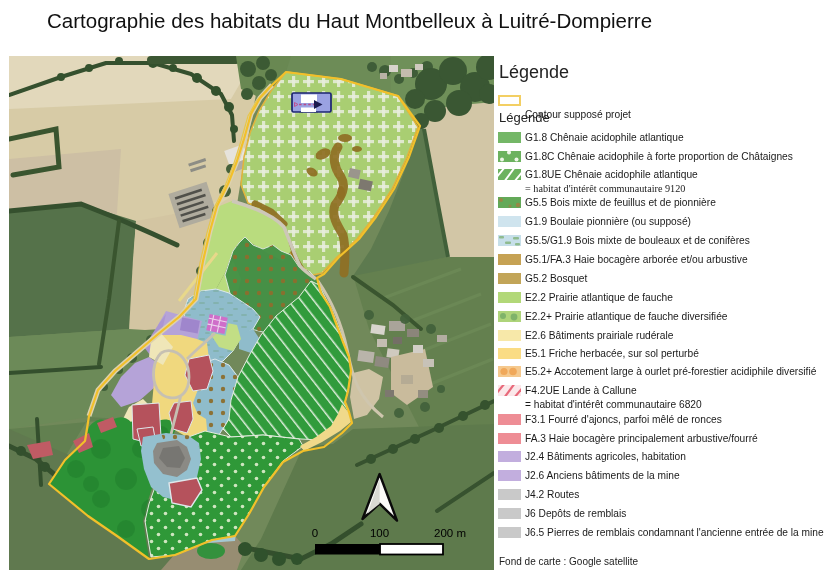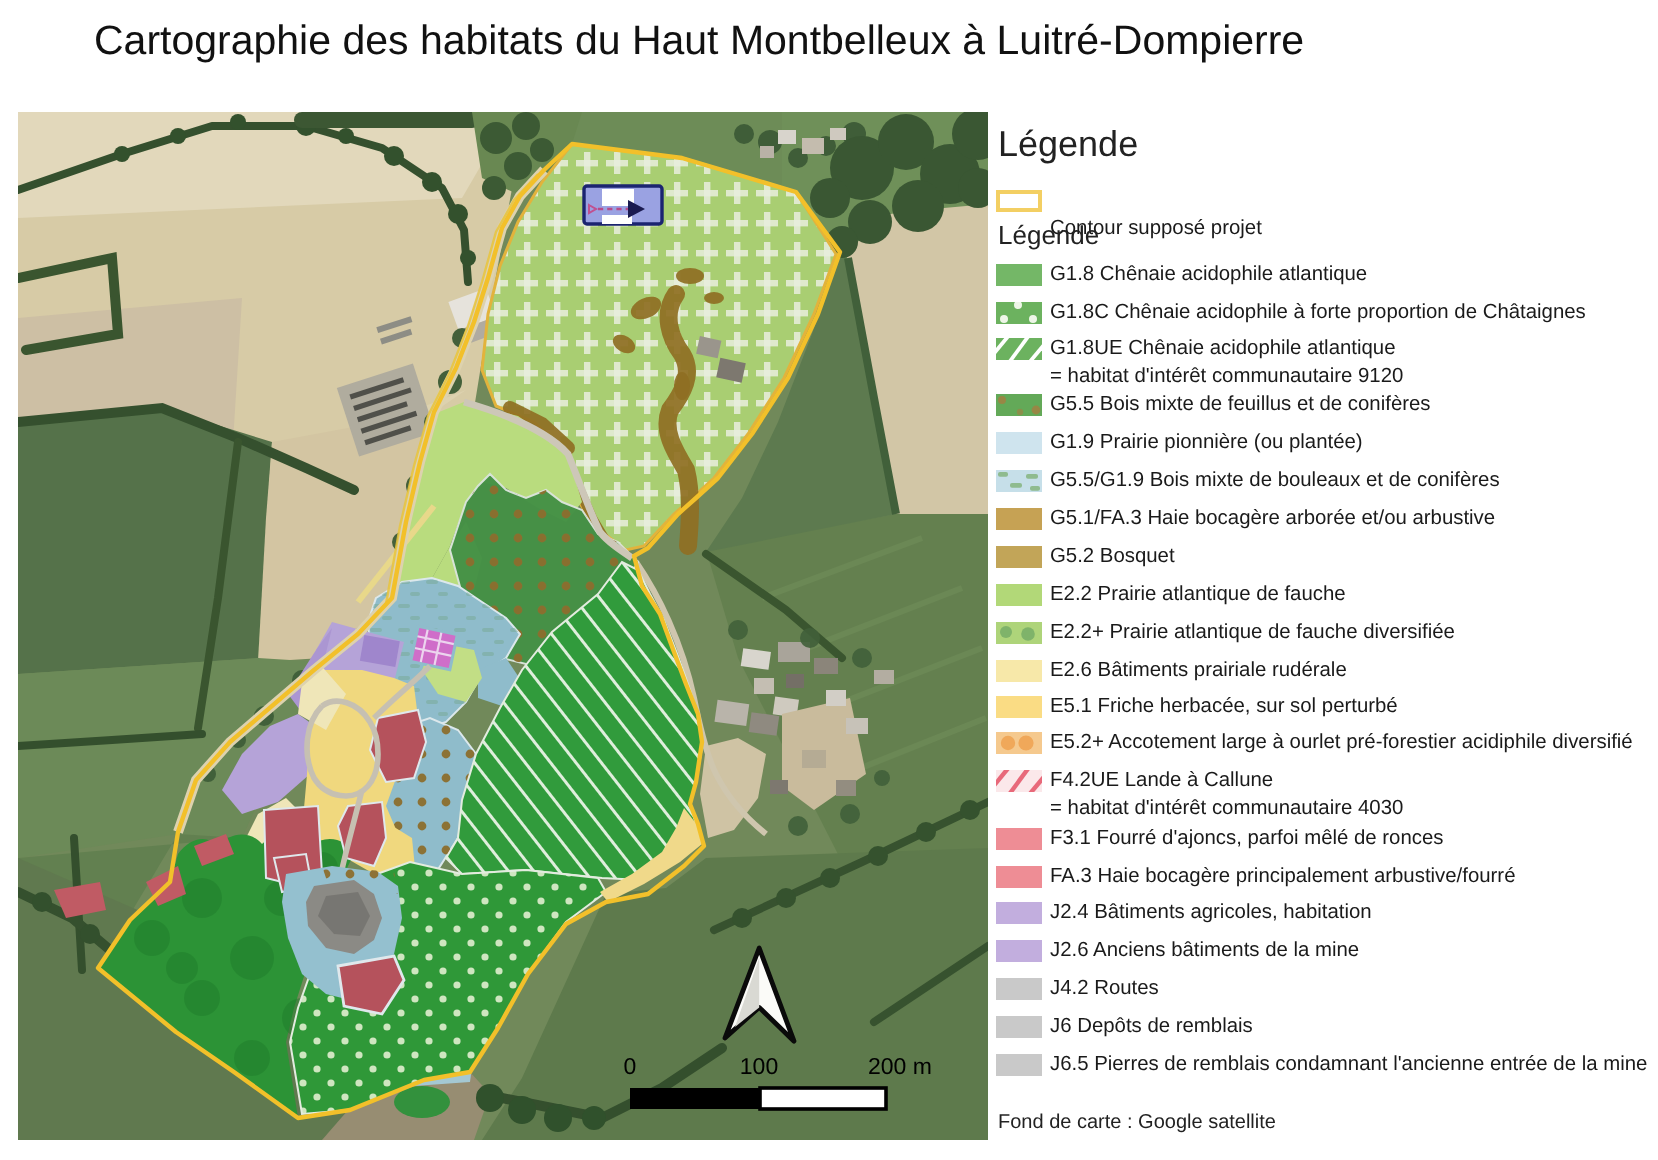--- a/index.html
+++ b/index.html
@@ -447,36 +447,36 @@
   <div class="row" style="top:169px;">
       <span class="sw"><svg width="23" height="11" xmlns="http://www.w3.org/2000/svg">
           <rect width="23" height="11" fill="#6cb25f"></rect>
           <g stroke="#ffffff" stroke-width="1.9">
             <line x1="-2" y1="9" x2="7" y2="-2"></line>
             <line x1="6" y1="13" x2="17" y2="-2"></line>
             <line x1="16" y1="13" x2="26" y2="1"></line>
           </g>
         </svg></span>
       <span class="rt">G1.8UE Chênaie acidophile atlantique</span>
-      <span class="rt2" style="top:14px;">= habitat d'intérêt communautaire 9120</span>
+      <span class="rt2" style="top:14px;font-family:Liberation Serif, serif;">= habitat d'intérêt communautaire 9120</span>
     </div>
 
   <div class="row" style="top:197px;">
       <span class="sw"><svg width="23" height="11" xmlns="http://www.w3.org/2000/svg">
           <rect width="23" height="11" fill="#63a958"></rect>
           <circle cx="3" cy="3" r="2" fill="#9d8344" opacity="0.9"></circle>
           <circle cx="20" cy="8" r="2.2" fill="#9d8344" opacity="0.9"></circle>
           <circle cx="12" cy="9" r="1.6" fill="#9d8344" opacity="0.7"></circle>
         </svg></span>
-      <span class="rt">G5.5 Bois mixte de feuillus et de conifères</span>
+      <span class="rt">G5.5 Bois mixte de feuillus et de pionnière</span>
     </div>
 
   <div class="row" style="top:216px;">
       <span class="sw" style="background:#cfe4ee;"></span>
-      <span class="rt">G1.9 Prairie pionnière (ou plantée)</span>
+      <span class="rt">G1.9 Boulaie pionnière (ou supposé)</span>
     </div>
 
   <div class="row" style="top:235px;">
       <span class="sw"><svg width="23" height="11" xmlns="http://www.w3.org/2000/svg">
           <rect width="23" height="11" fill="#c6dfe9"></rect>
           <g fill="#8fbb8f">
             <rect x="1" y="1" width="5" height="2.4" rx="1"></rect>
             <rect x="15" y="2" width="6" height="2.4" rx="1"></rect>
             <rect x="7" y="6.5" width="6" height="2.4" rx="1"></rect>
             <rect x="17" y="8" width="5" height="2.4" rx="1"></rect>
@@ -531,21 +531,21 @@
   <div class="row" style="top:385px;">
       <span class="sw"><svg width="23" height="11" xmlns="http://www.w3.org/2000/svg">
           <rect width="23" height="11" fill="#fbe8ea"></rect>
           <g stroke="#e8697a" stroke-width="2.2">
             <line x1="-2" y1="9" x2="7" y2="-2"></line>
             <line x1="6" y1="13" x2="17" y2="-2"></line>
             <line x1="16" y1="13" x2="26" y2="1"></line>
           </g>
         </svg></span>
       <span class="rt">F4.2UE Lande à Callune</span>
-      <span class="rt2" style="top:14px;">= habitat d'intérêt communautaire 4030</span>
+      <span class="rt2" style="top:14px;">= habitat d'intérêt communautaire 6820</span>
     </div>
 
   <div class="row" style="top:414px;">
       <span class="sw" style="background:#ee8d95;"></span>
       <span class="rt">F3.1 Fourré d'ajoncs, parfoi mêlé de ronces</span>
     </div>
 
   <div class="row" style="top:433px;">
       <span class="sw" style="background:#ee8d95;"></span>
       <span class="rt">FA.3 Haie bocagère principalement arbustive/fourré</span>

